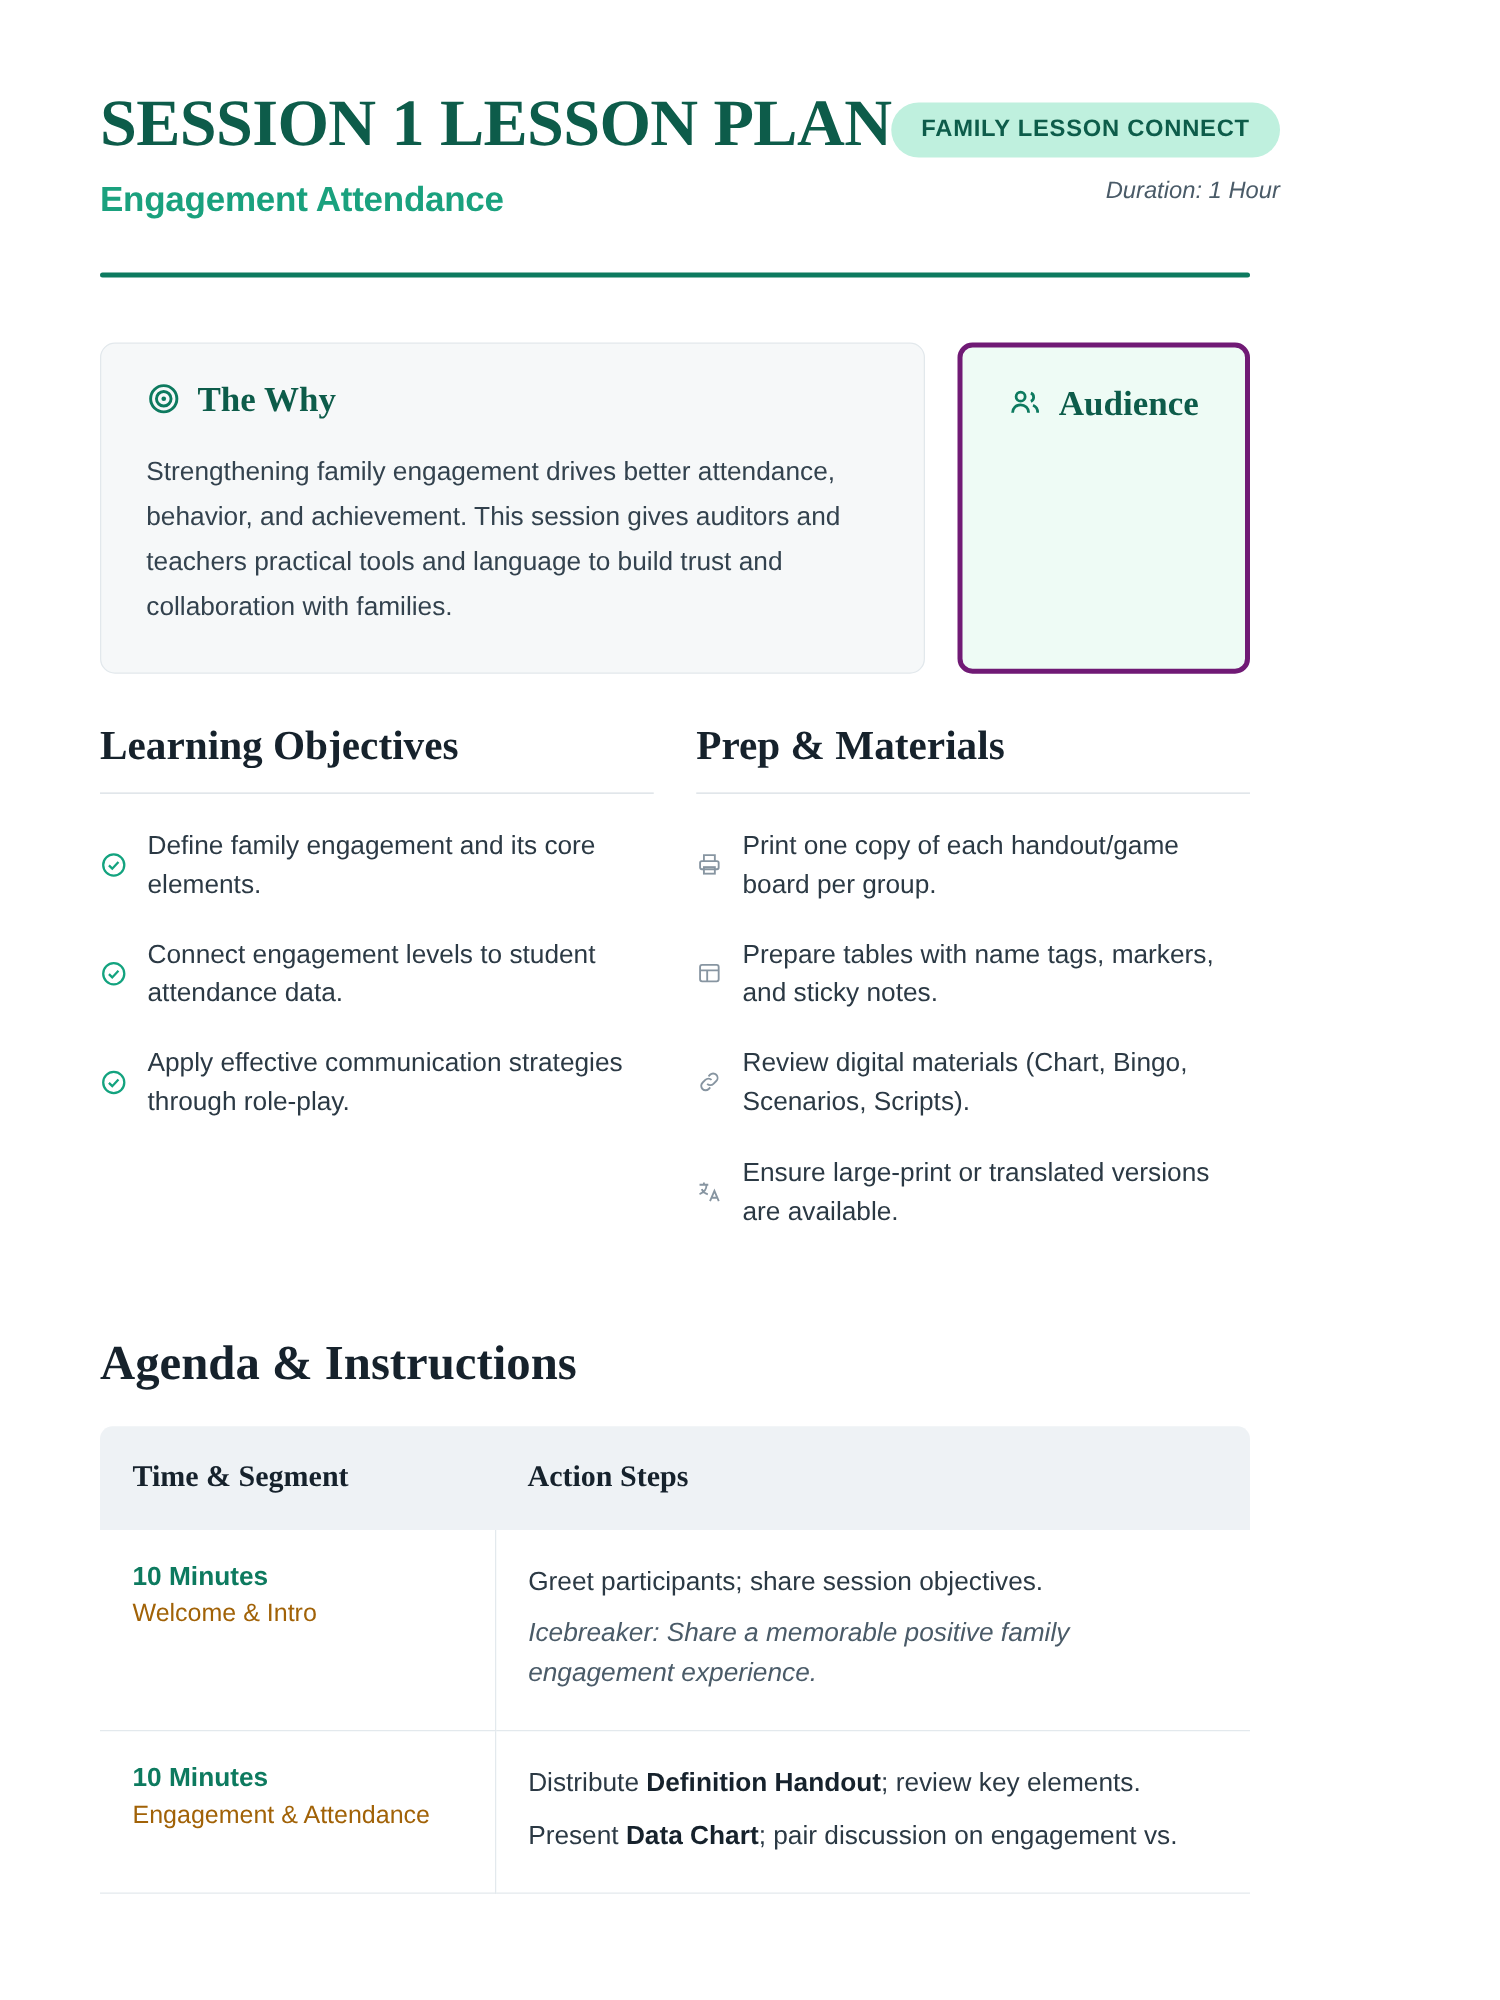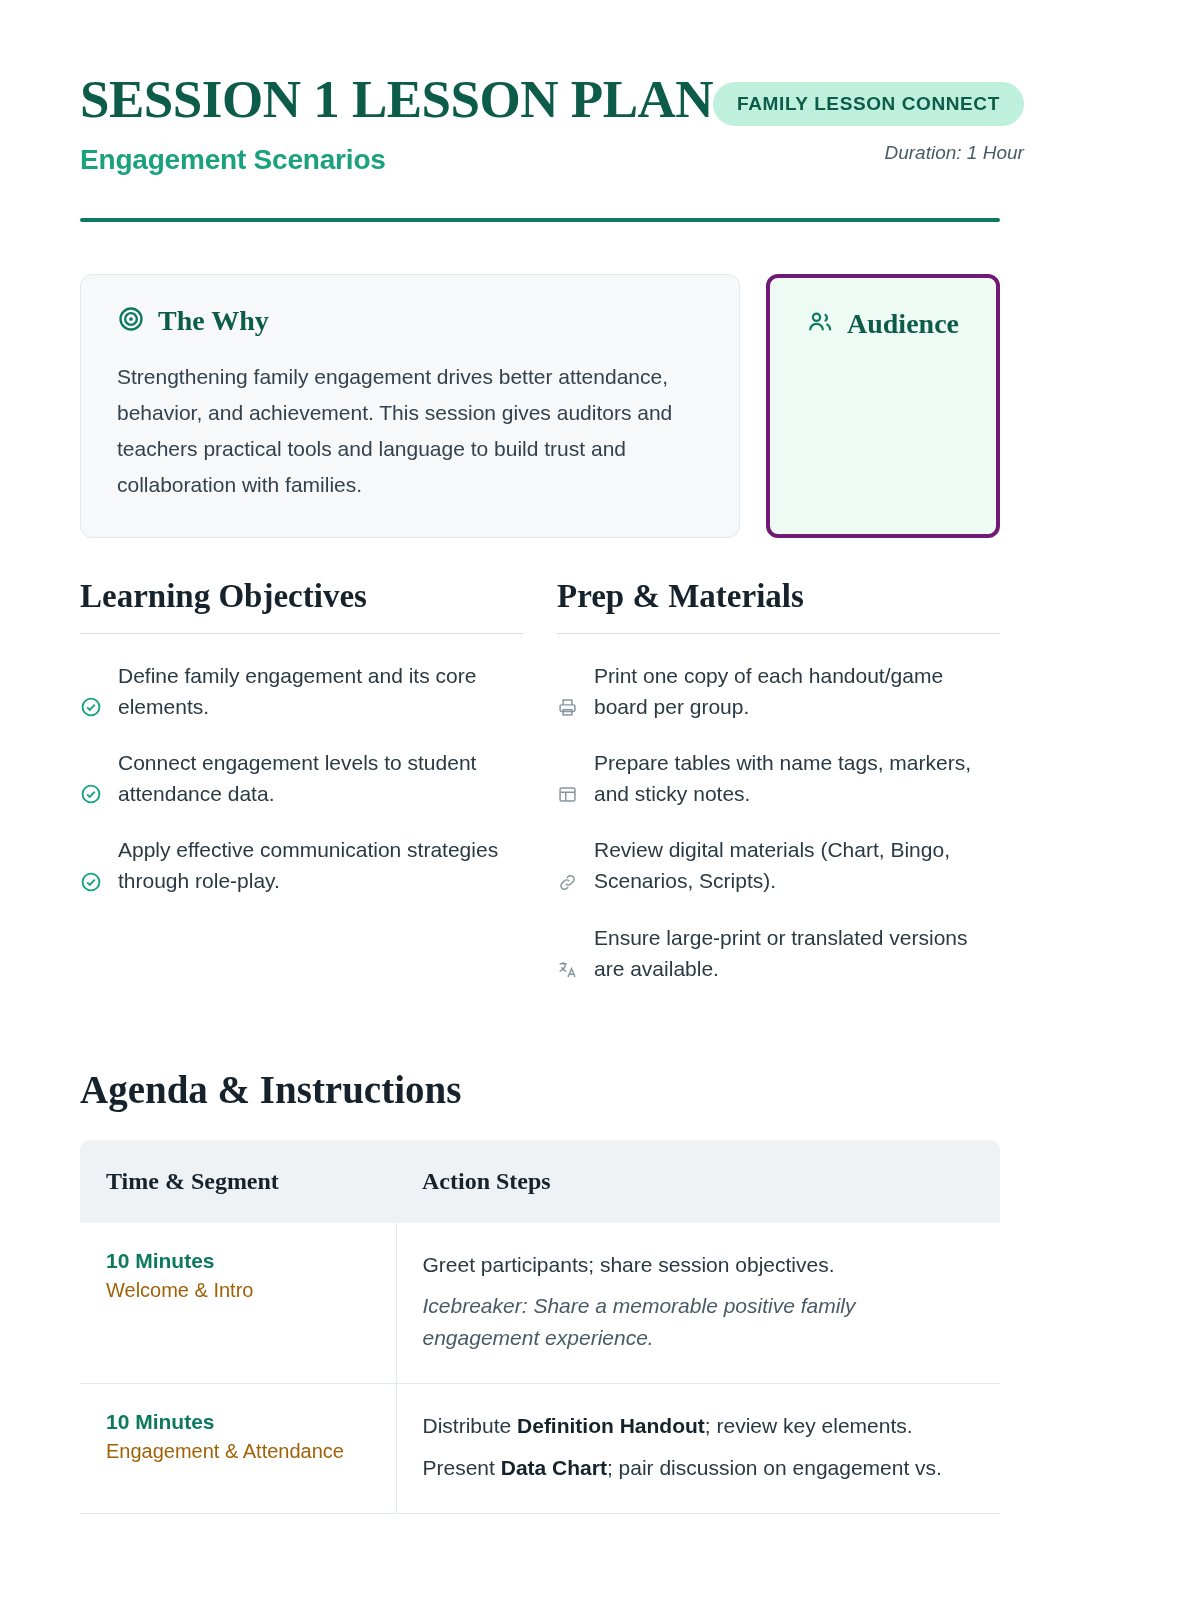--- a/index.html
+++ b/index.html
@@ -129,21 +129,21 @@
   }
   .col-rule {
     height: 1px;
     background: #d7dee3;
     margin-bottom: 26px;
   }
   .list-item {
     display: flex;
     gap: 16px;
     margin-bottom: 25px;
-    align-items: flex-end;
+    align-items: center;
   }
   .list-item .ic { flex: 0 0 auto; margin-top: 4px; }
   .list-text {
     font-size: 21px;
     line-height: 1.48;
     color: #2b3944;
   }
 
   
   .agenda-head {
@@ -195,21 +195,21 @@
   .action-line b { font-weight: bold; color: #16222c; }
 </style>
 </head>
 <body>
 
 <div class="page">
 
   <div class="header-row">
     <div class="title-block">
       <h1 class="doc-title">SESSION 1 LESSON PLAN</h1>
-      <div class="doc-subtitle">Engagement Scenarios</div>
+      <div class="doc-subtitle">Engagement Attendance</div>
     </div>
     <div class="header-right">
       <span class="pill">FAMILY LESSON CONNECT</span>
       <div class="duration">Duration: 1 Hour</div>
     </div>
   </div>
   <div class="rule"></div>
 
   <div class="cards">
     <div class="card card-why">

